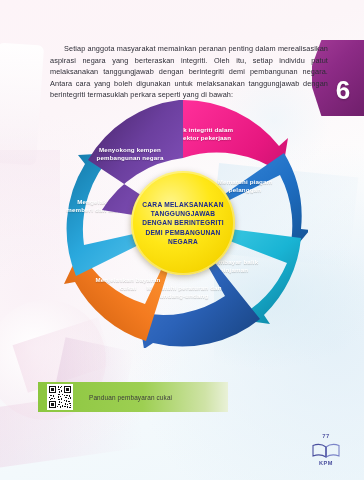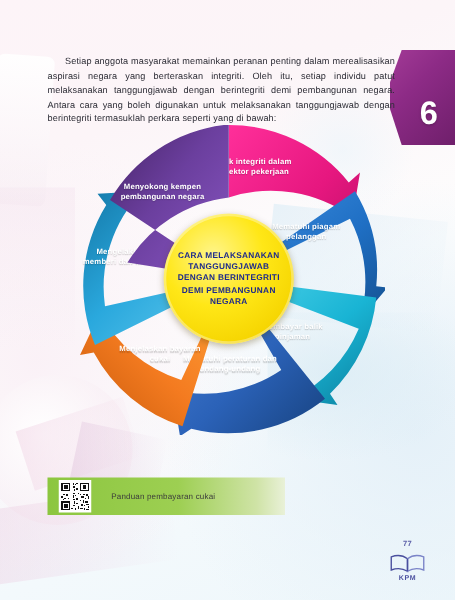--- a/index.html
+++ b/index.html
@@ -46,21 +46,21 @@
     background:linear-gradient(135deg,#a23a96 0%,#8d2b86 38%,#6f1f6b 100%);
     display:flex;align-items:center;justify-content:center;
   }
   #chapter-tab .num{
     color:#ffffff;font-size:26px;font-weight:bold;line-height:1;
     margin-left:10px;margin-top:24px;text-shadow:0 1px 2px rgba(0,0,0,.25);
   }
 
   
   #intro{
-    position:absolute;left:38px;top:36px;width:278px;
+    position:absolute;left:50px;top:36px;width:278px;
     font-size:7.3px;line-height:11.4px;color:#2d2d36;
     text-align:justify;text-indent:14px;letter-spacing:.1px;
   }
 
   
   #wheel{
     position:absolute;left:58px;top:98px;width:250px;height:250px;
   }
   .seg{position:absolute;left:0;top:0;width:250px;height:250px;}
   .seg svg{position:absolute;left:0;top:0;}

